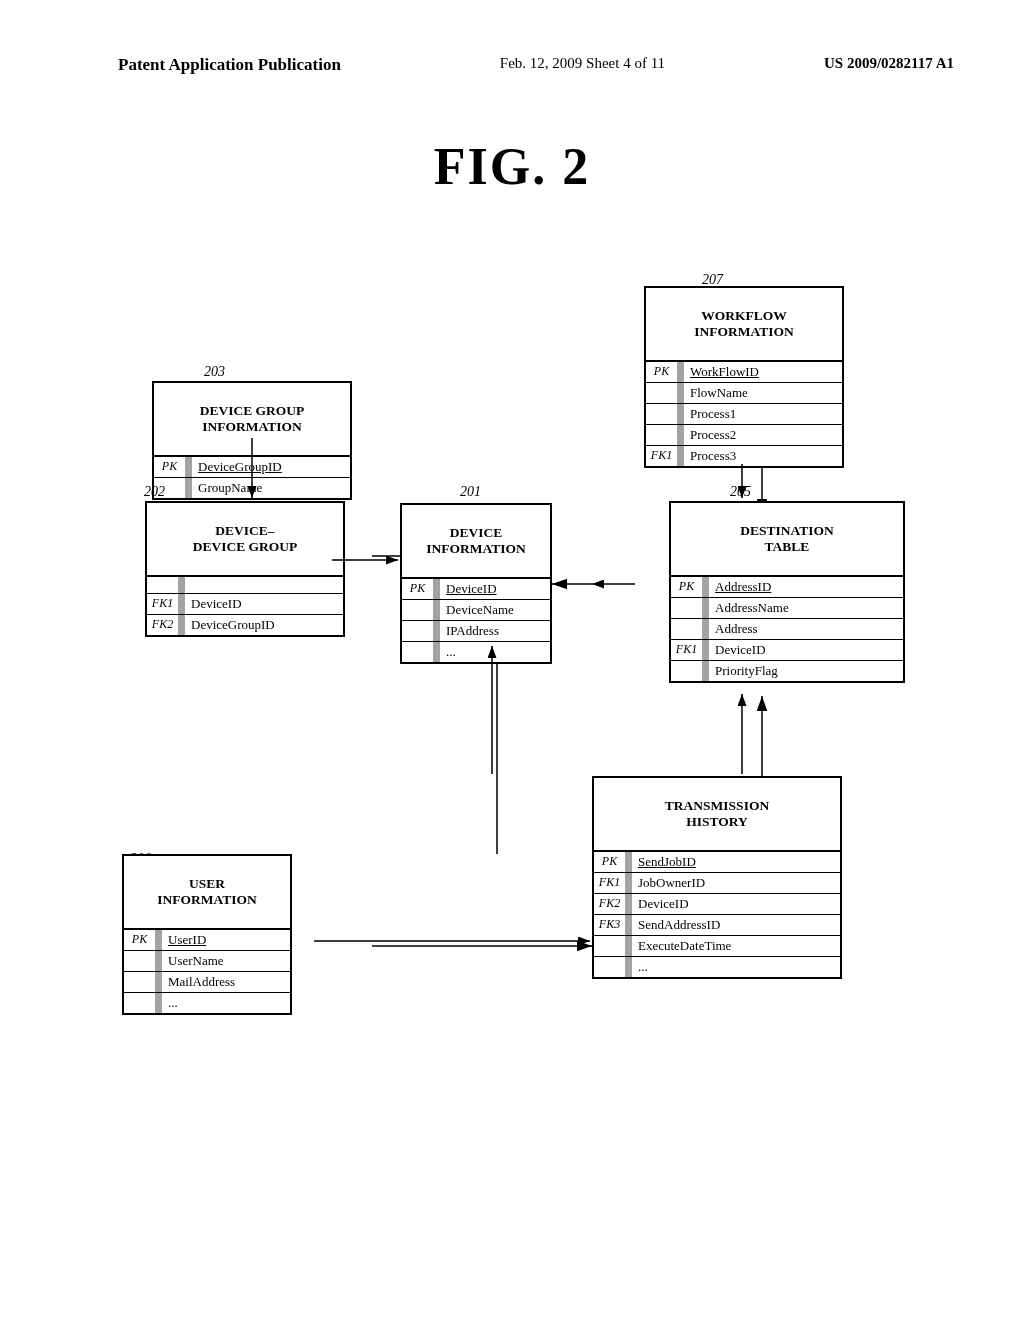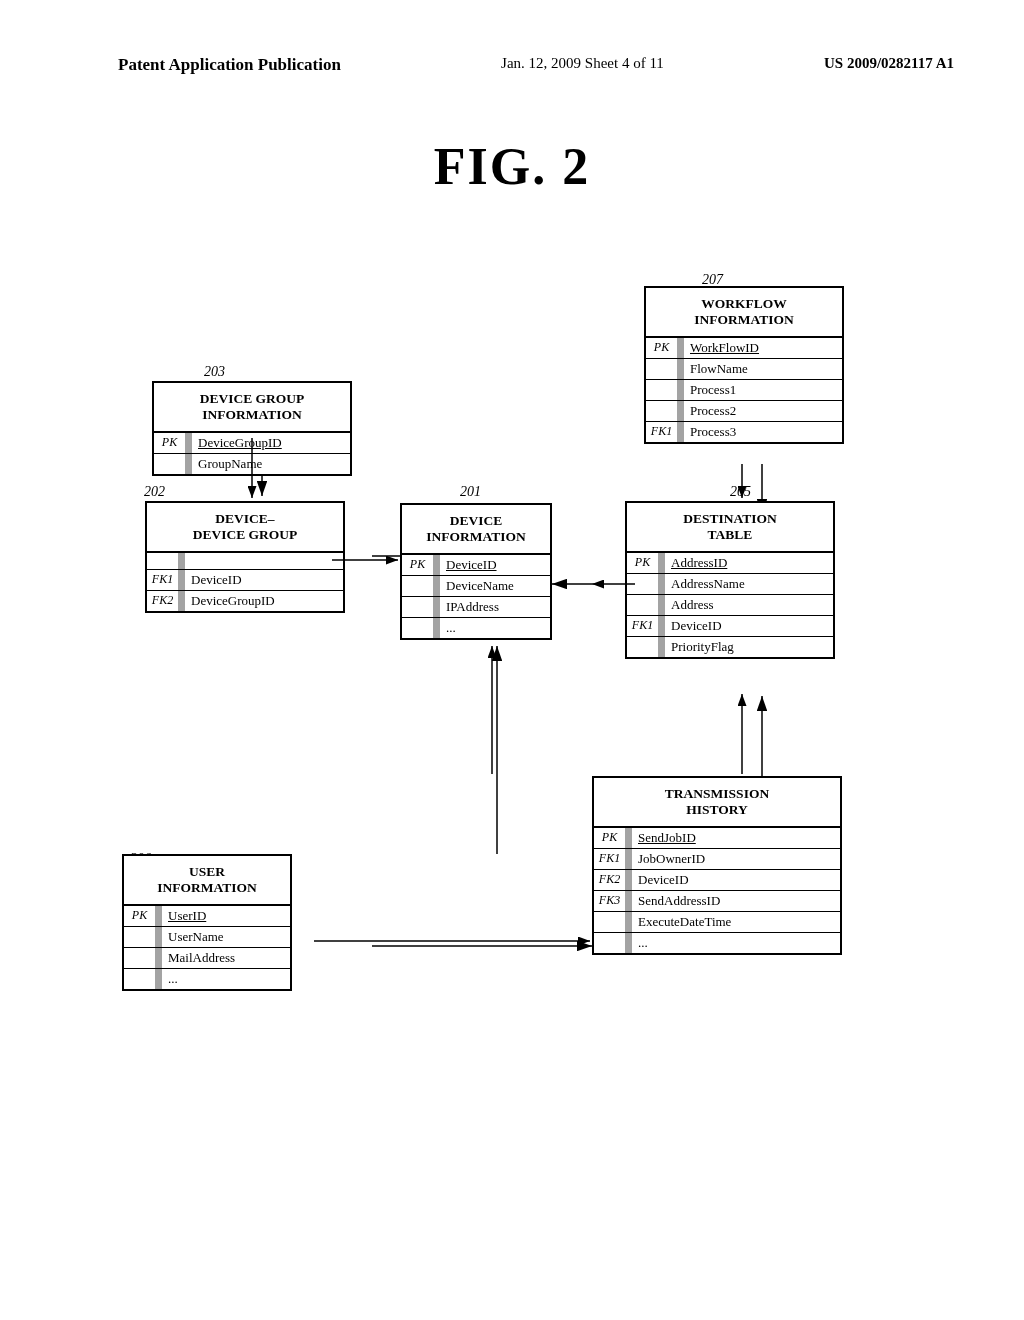--- a/index.html
+++ b/index.html
@@ -67,21 +67,21 @@
       position: absolute;
       border: 2px solid #000;
       background: #fff;
       font-size: 13.5px;
     }
 
     .db-table .title-row {
       background: #fff;
       text-align: center;
       font-weight: bold;
-      padding: 8px 6px;
+      padding: 20px 6px;
       border-bottom: 2px solid #000;
       line-height: 1.2;
     }
 
     .db-table .field-row {
       display: flex;
       border-bottom: 1px solid #000;
     }
 
     .db-table .field-row:last-child {
@@ -125,21 +125,21 @@
       pointer-events: none;
     }
   </style>
 </head>
 <body>
 
 <div class="page">
 
   <div class="header">
     <div class="header-left">Patent Application Publication</div>
-    <div class="header-center">Jan. 12, 2009   Sheet 4 of 11</div>
+    <div class="header-center">Feb. 12, 2009   Sheet 4 of 11</div>
     <div class="header-right">US 2009/0282117 A1</div>
   </div>
 
   <div class="fig-title">FIG. 2</div>
 
   <div class="diagram">
 
     <svg class="arrows-svg" xmlns="http://www.w3.org/2000/svg">
       <defs>
         <marker id="arrowhead" markerWidth="10" markerHeight="7" refX="10" refY="3.5" orient="auto">
@@ -241,21 +241,21 @@
         <div class="field-name no-underline">IPAddress</div>
       </div>
       <div class="field-row">
         <div class="field-key"></div>
         <div class="field-name no-underline">...</div>
       </div>
     </div>
 
     <div class="ref-label" style="top: 268px; left: 668px;">205</div>
 
-    <div class="db-table" style="top: 285px; left: 563px; width: 210px;">
+    <div class="db-table" style="top: 285px; left: 607px; width: 236px;">
       <div class="title-row">DESTINATION<br>TABLE</div>
       <div class="field-row">
         <div class="field-key">PK</div>
         <div class="field-name">AddressID</div>
       </div>
       <div class="field-row">
         <div class="field-key"></div>
         <div class="field-name no-underline">AddressName</div>
       </div>
       <div class="field-row">

